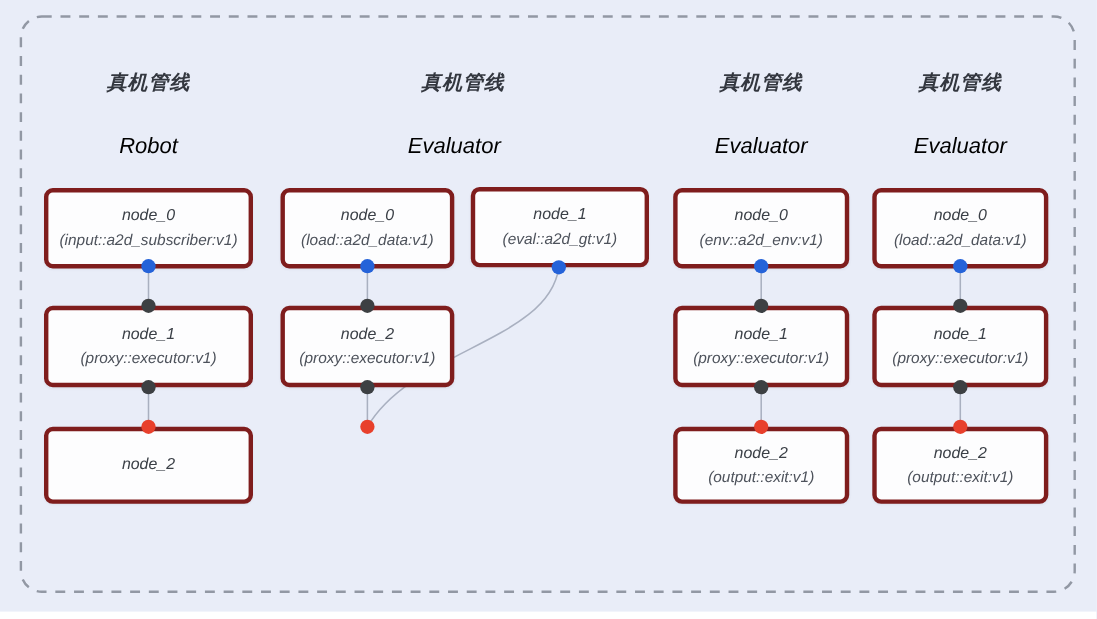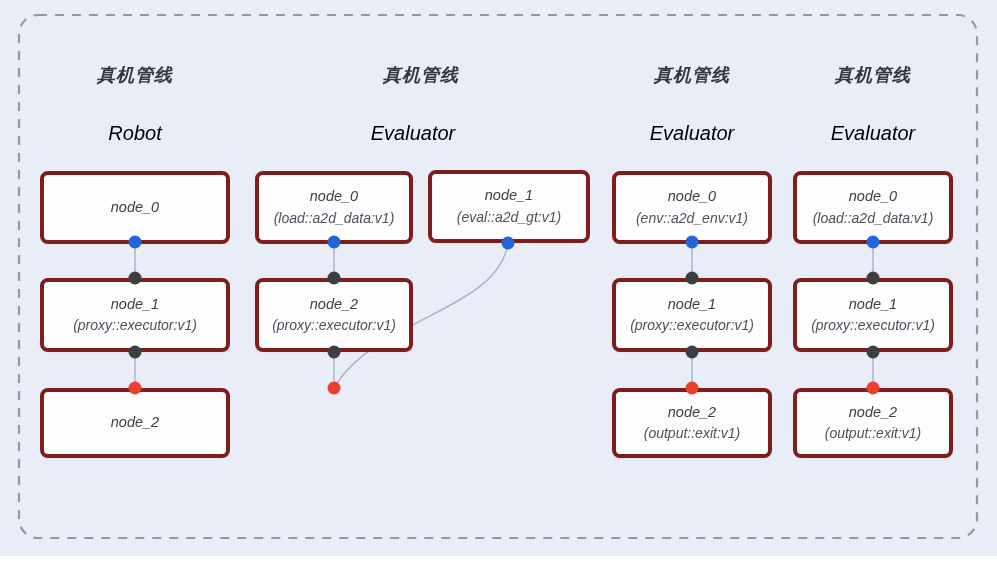--- a/index.html
+++ b/index.html
@@ -79,20 +79,21 @@
   <div class="hdr-en" style="left:135px">Robot</div>
   <div class="hdr-zh" style="left:421px">真机管线</div>
   <div class="hdr-en" style="left:413px">Evaluator</div>
   <div class="hdr-zh" style="left:692px">真机管线</div>
   <div class="hdr-en" style="left:692px">Evaluator</div>
   <div class="hdr-zh" style="left:873px">真机管线</div>
   <div class="hdr-en" style="left:873px">Evaluator</div>
 
   <div class="node-box" style="left:40px;top:171px;width:190px;height:73px">
     <div class="node-name">node_0</div>
+    <div class="node-detail">(input::a2d_subscriber:v1)</div>
   </div>
   <div class="node-box" style="left:40px;top:278px;width:190px;height:74px">
     <div class="node-name">node_1</div>
     <div class="node-detail">(proxy::executor:v1)</div>
   </div>
   <div class="node-box" style="left:40px;top:388px;width:190px;height:70px">
     <div class="node-name">node_2</div>
   </div>
 
   <div class="node-box" style="left:255px;top:171px;width:158px;height:73px">

